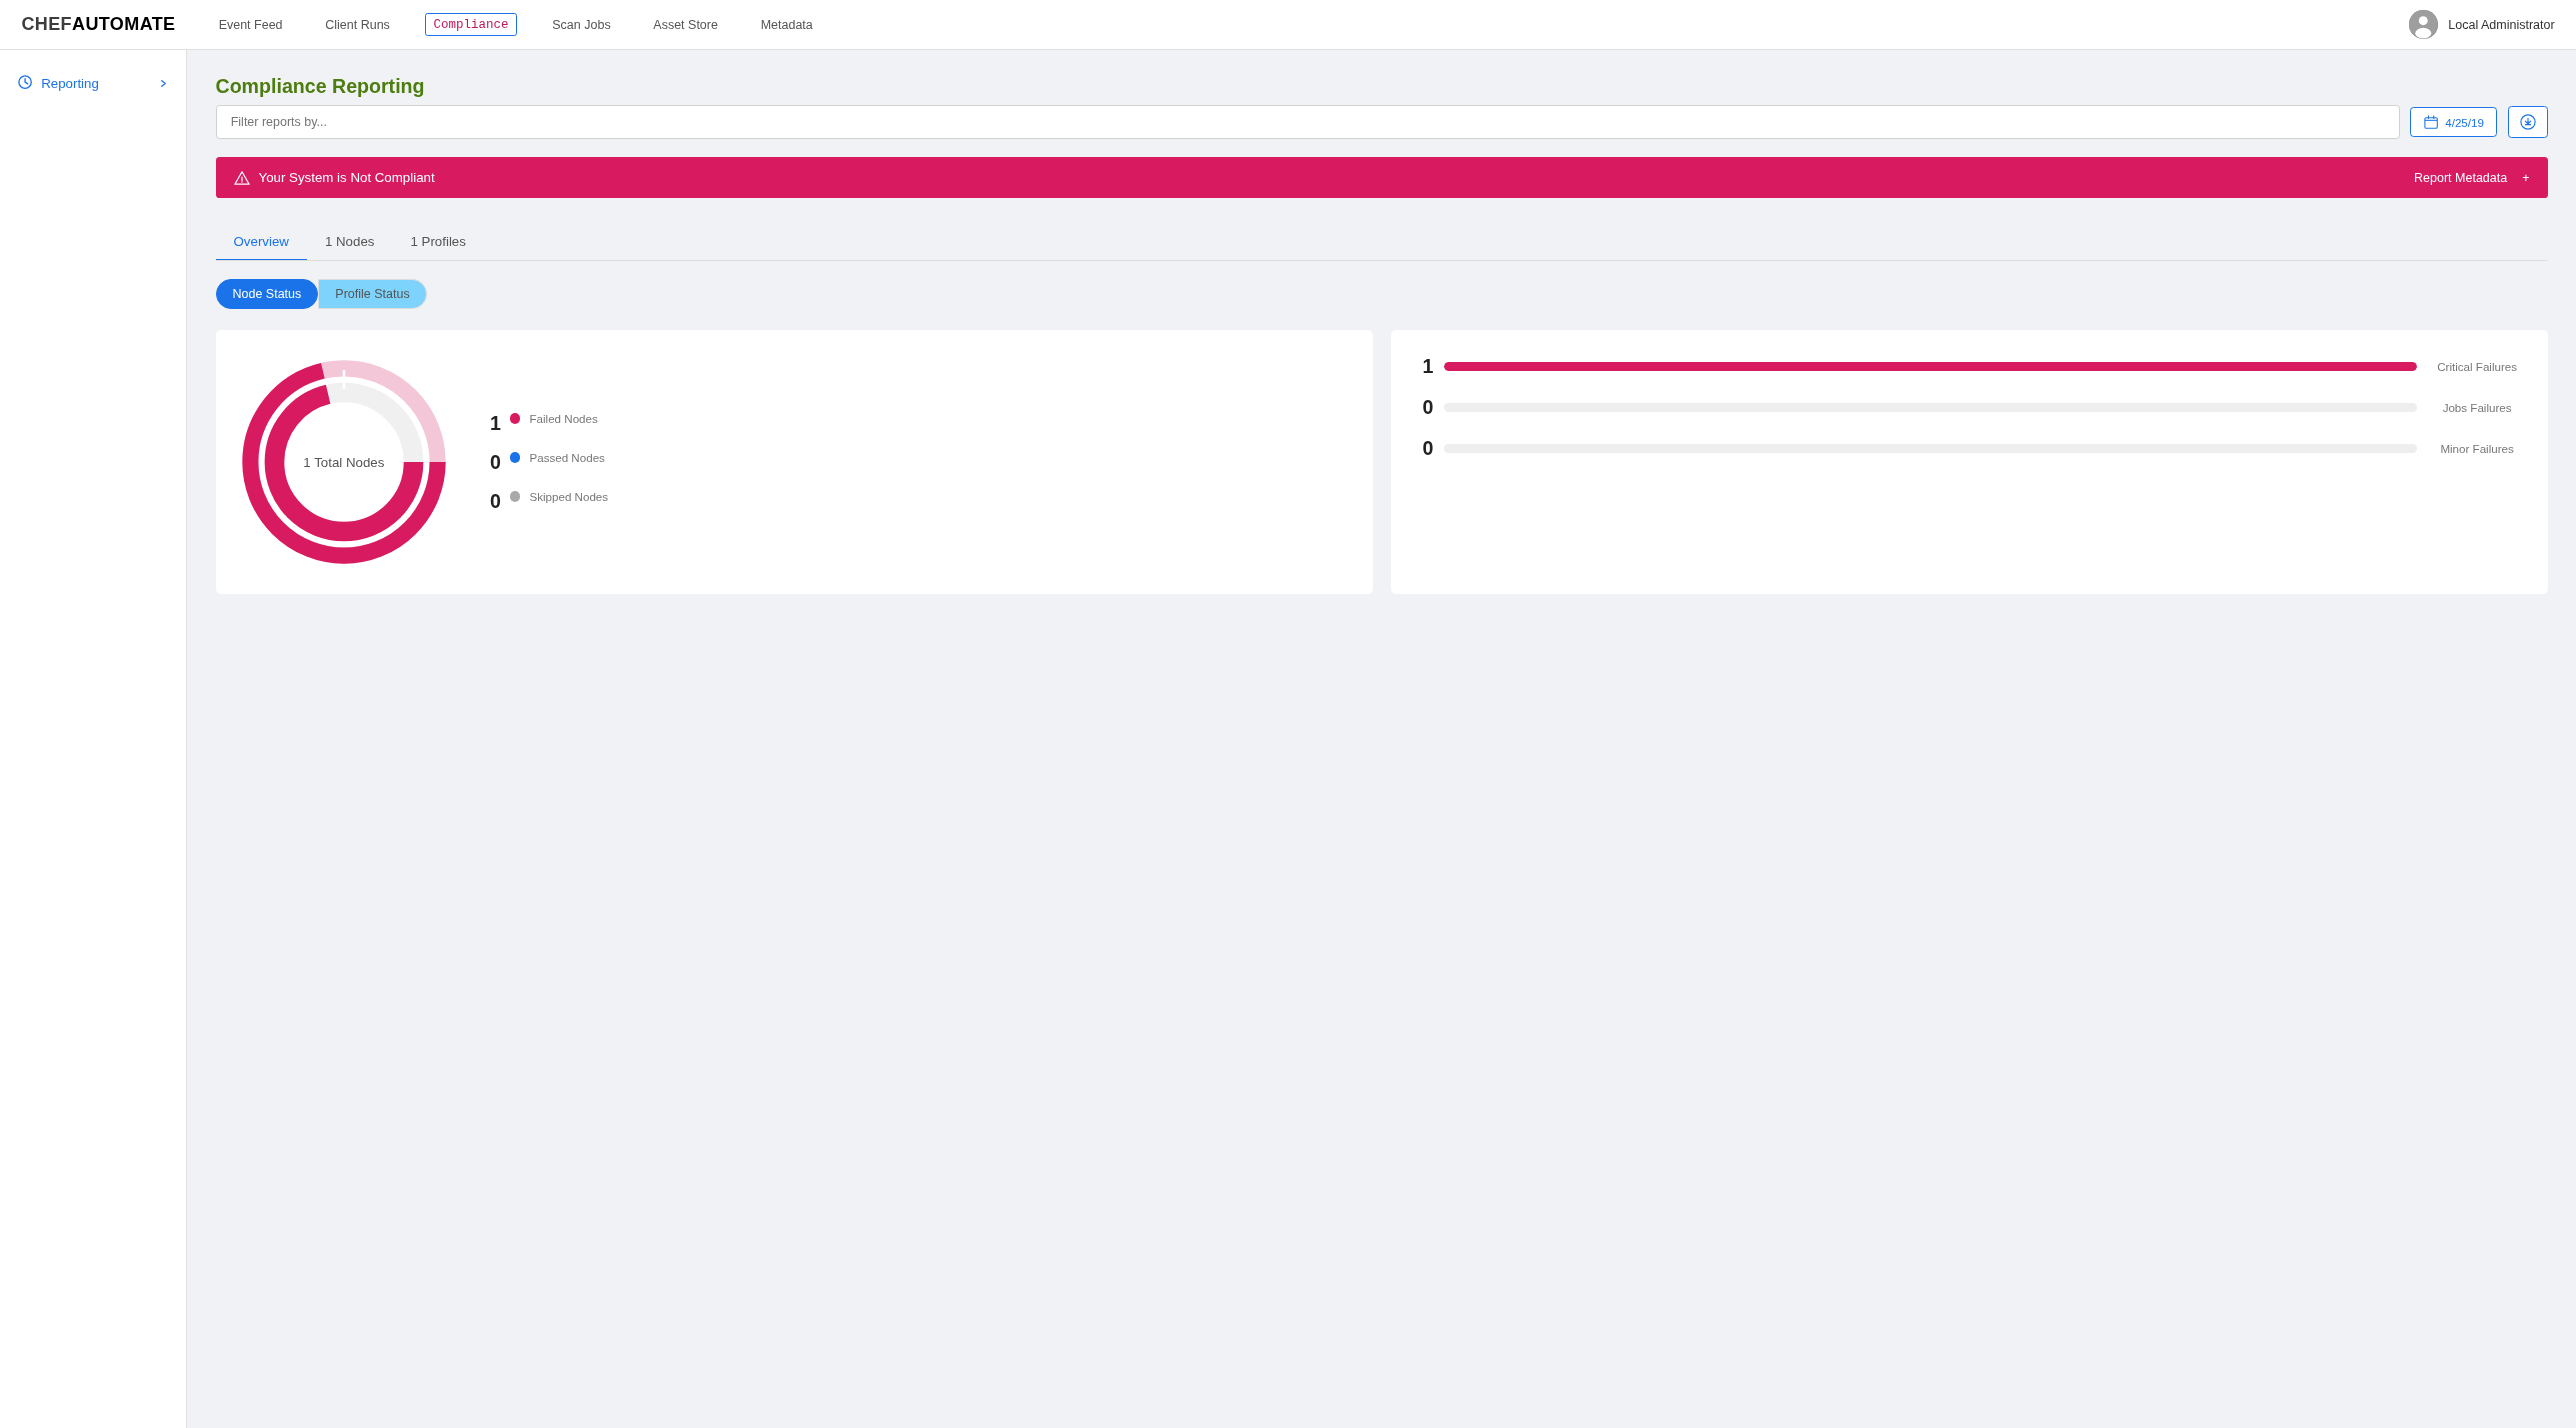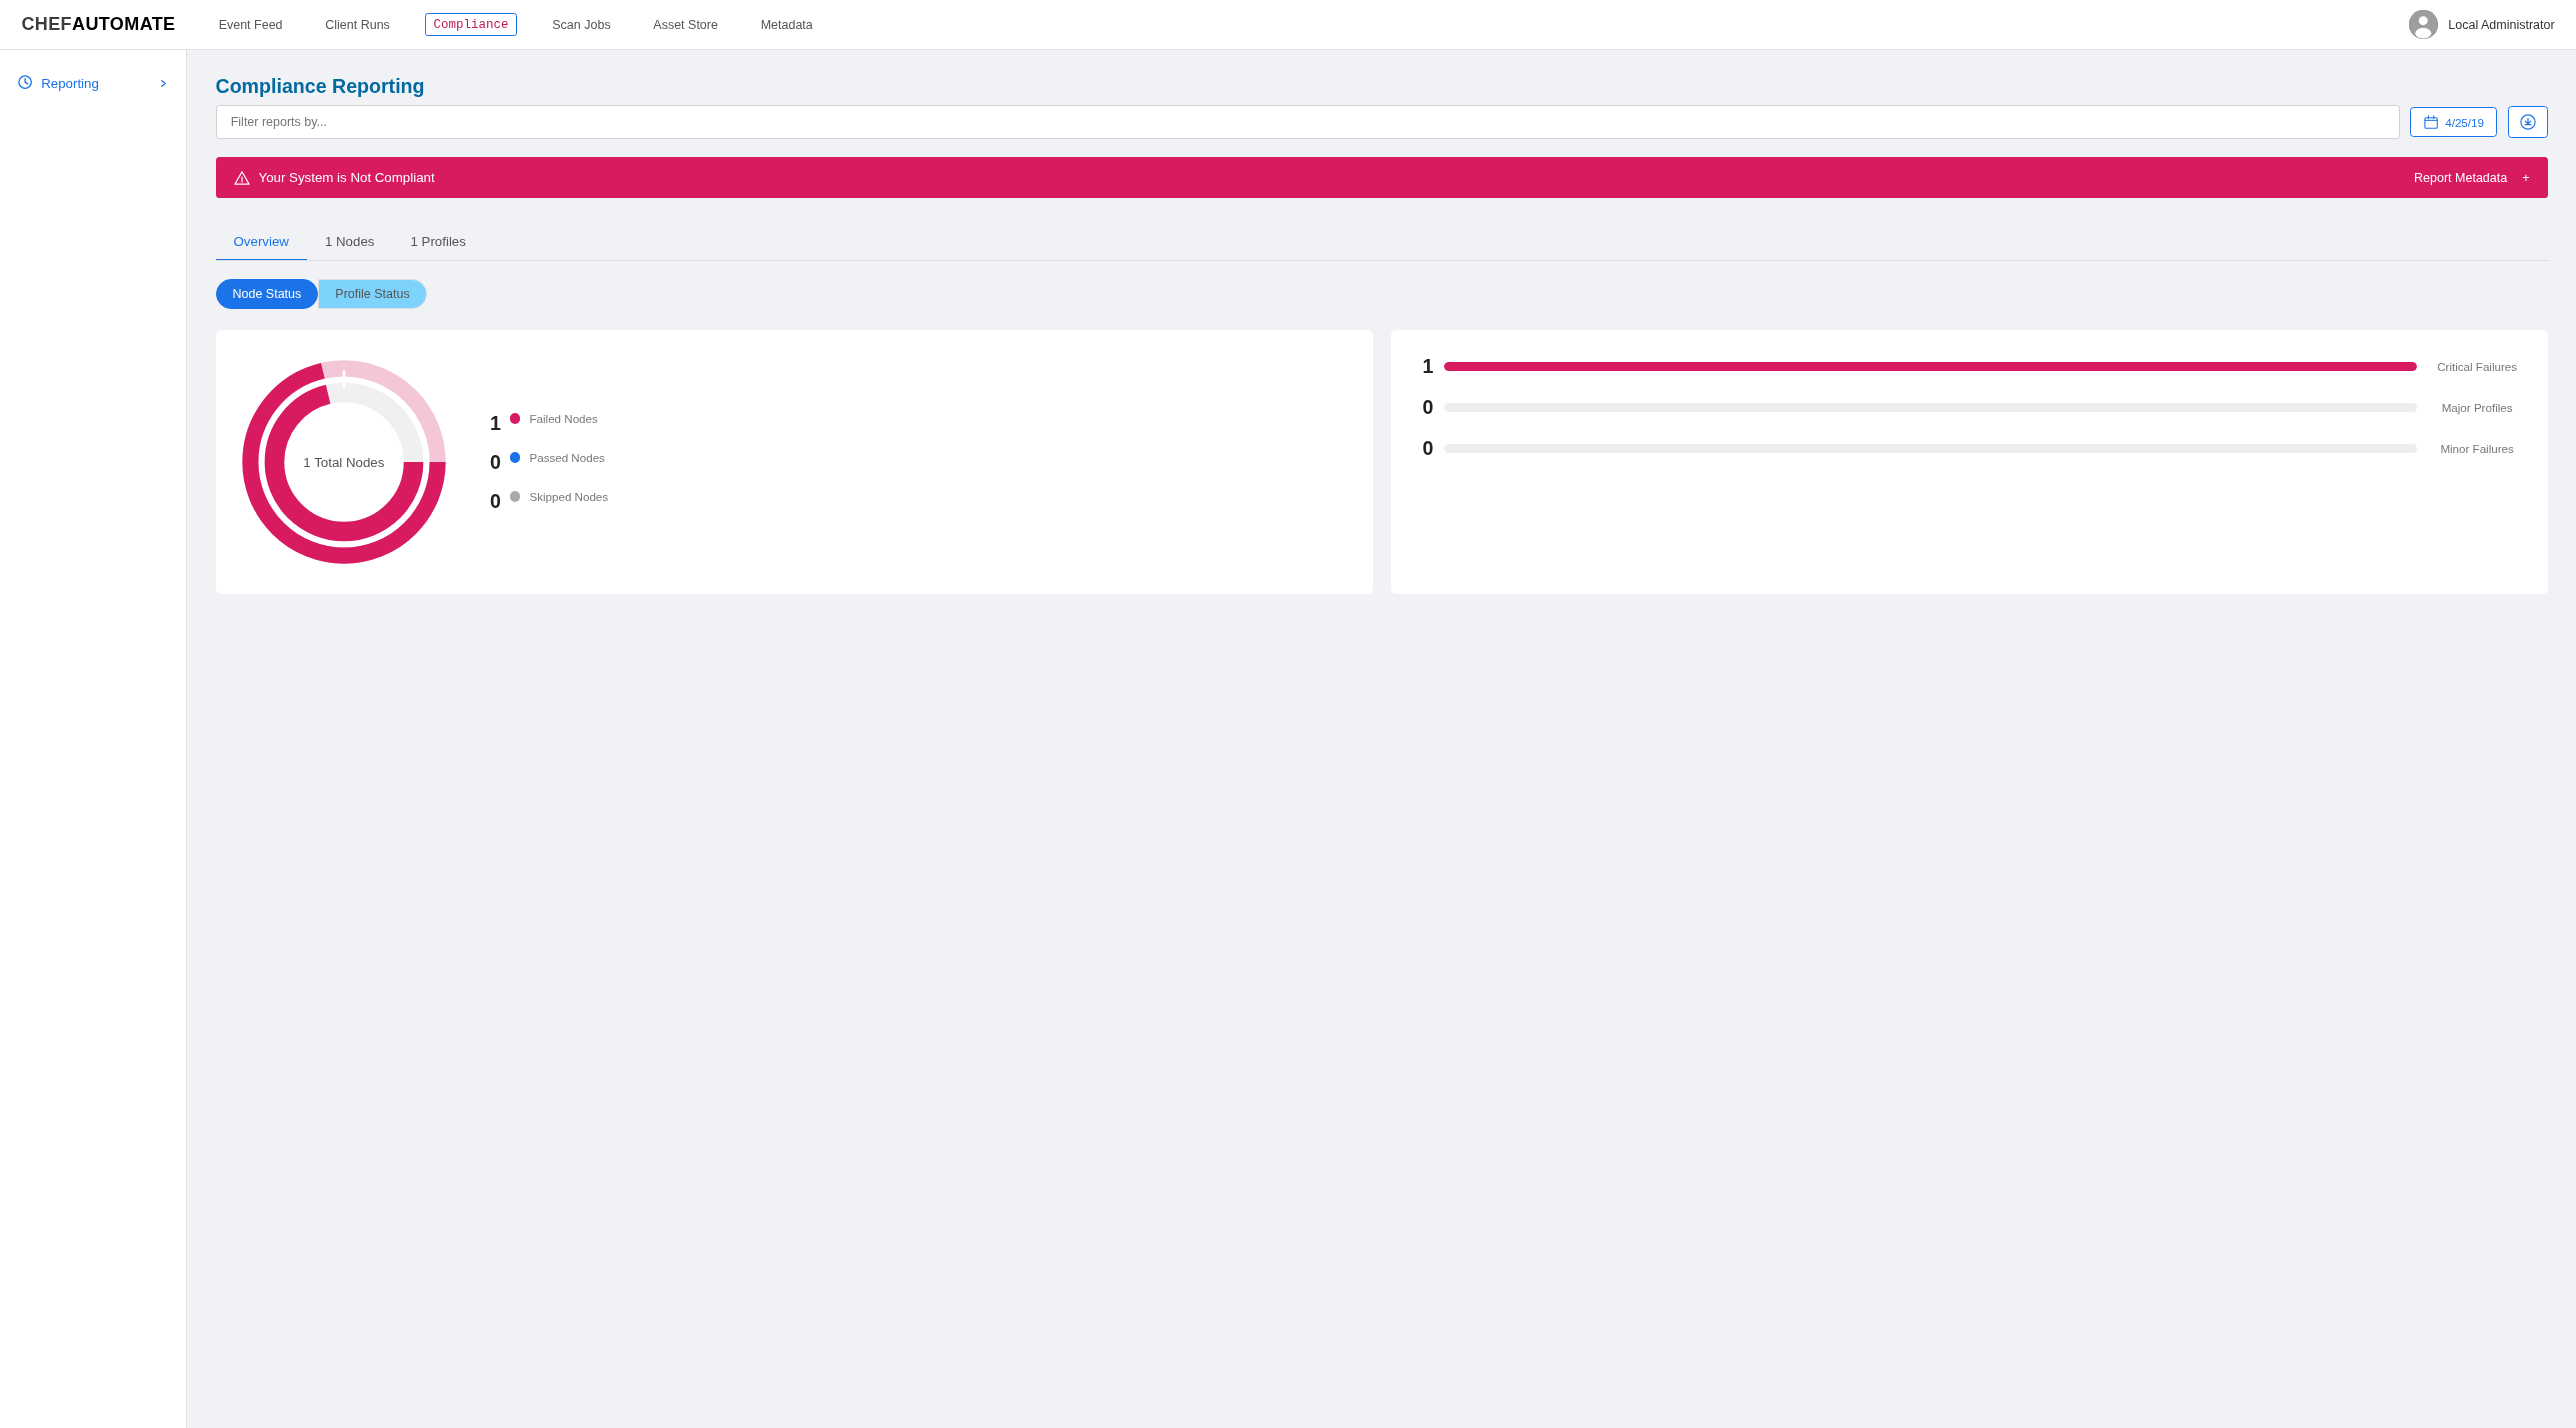--- a/index.html
+++ b/index.html
@@ -30,21 +30,21 @@
     .sidebar-item {
       display: flex; align-items: center; padding: 10.7px 18px; cursor: pointer;
       color: #1a73e8; font-size: 13.3px; font-weight: 500;
     }
     .sidebar-item .sidebar-icon { margin-right: 9px; }
     .sidebar-item .sidebar-arrow { margin-left: auto; }
 
     
     .main-content { flex: 1; padding: 25px 28.5px; background: #f0f2f5; overflow-y: auto; }
 
-    .page-title { font-size: 19.6px; font-weight: 600; color: #0369a1; margin-bottom: 7.1px; }
+    .page-title { font-size: 19.6px; font-weight: 600; color: #4d7c0f; margin-bottom: 7.1px; }
     .page-desc { font-size: 11.6px; color: #777; line-height: 1.6; max-width: 623px; margin-bottom: 21.4px; }
 
     
     .filter-bar { display: flex; align-items: center; gap: 10.7px; margin-bottom: 18px; }
     .filter-input {
       flex: 1; border: 0.9px solid #d0d0d0; border-radius: 3.6px;
       padding: 9px 14.2px; font-size: 12.5px; color: #999; background: #fff;
       outline: none;
     }
     .date-btn {
@@ -268,21 +268,21 @@
           </div>
           <span class="bar-label">Critical Failures</span>
         </div>
         <div class="bar-item">
           <div style="min-width:21.4px; text-align:right;">
             <span class="bar-count">0</span>
           </div>
           <div class="bar-track">
             <div class="bar-fill" style="width:0%; background:#e0e0e0;"></div>
           </div>
-          <span class="bar-label">Major Profiles</span>
+          <span class="bar-label">Jobs Failures</span>
         </div>
         <div class="bar-item">
           <div style="min-width:21.4px; text-align:right;">
             <span class="bar-count">0</span>
           </div>
           <div class="bar-track">
             <div class="bar-fill" style="width:0%; background:#e0e0e0;"></div>
           </div>
           <span class="bar-label">Minor Failures</span>
         </div>

